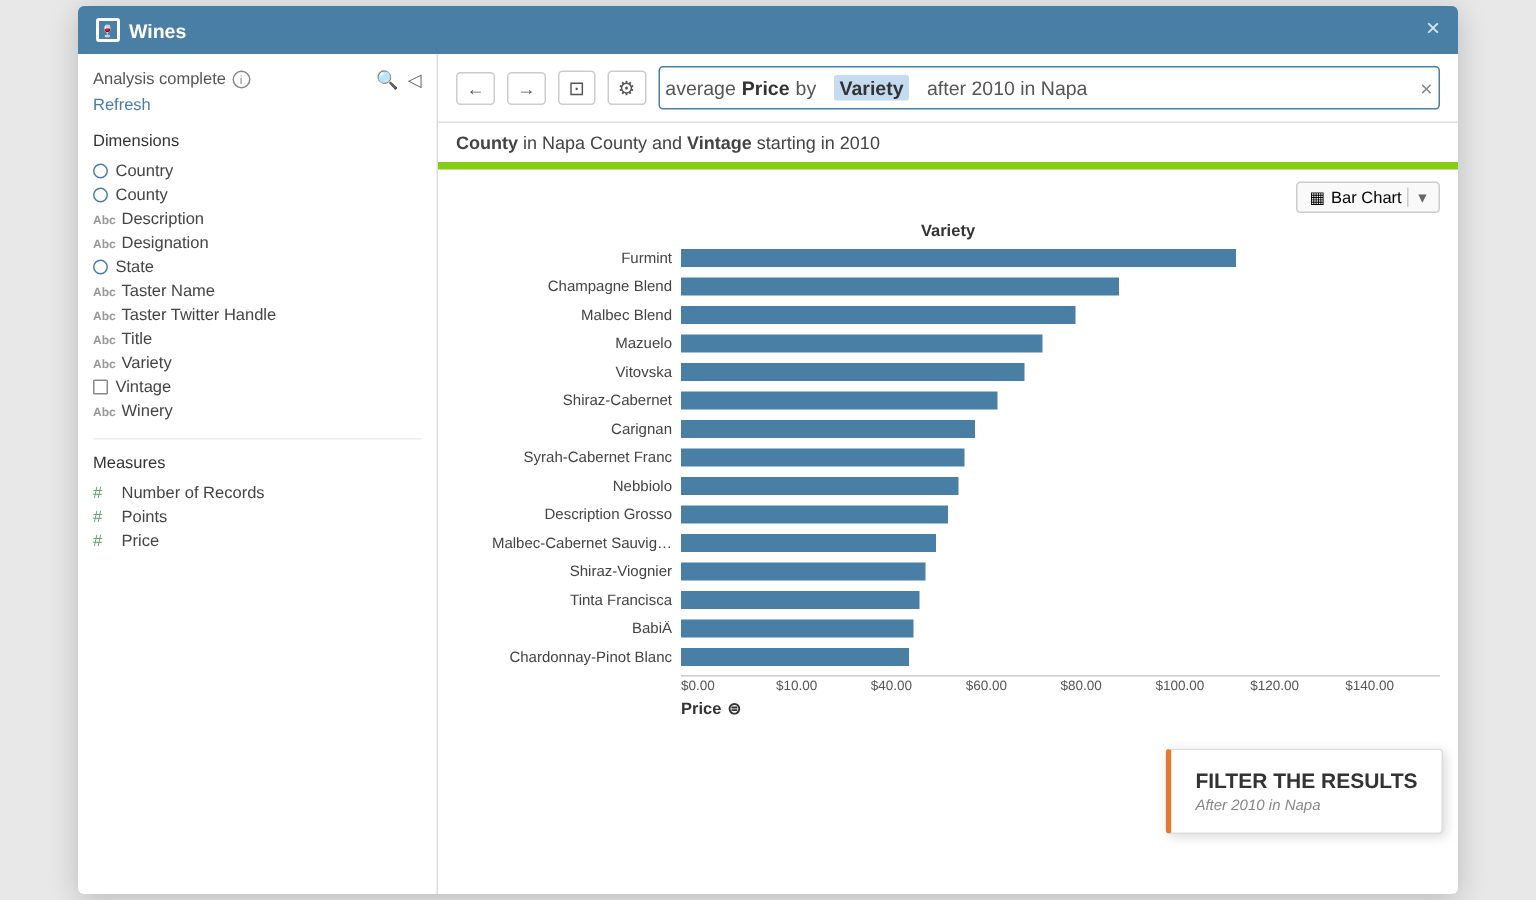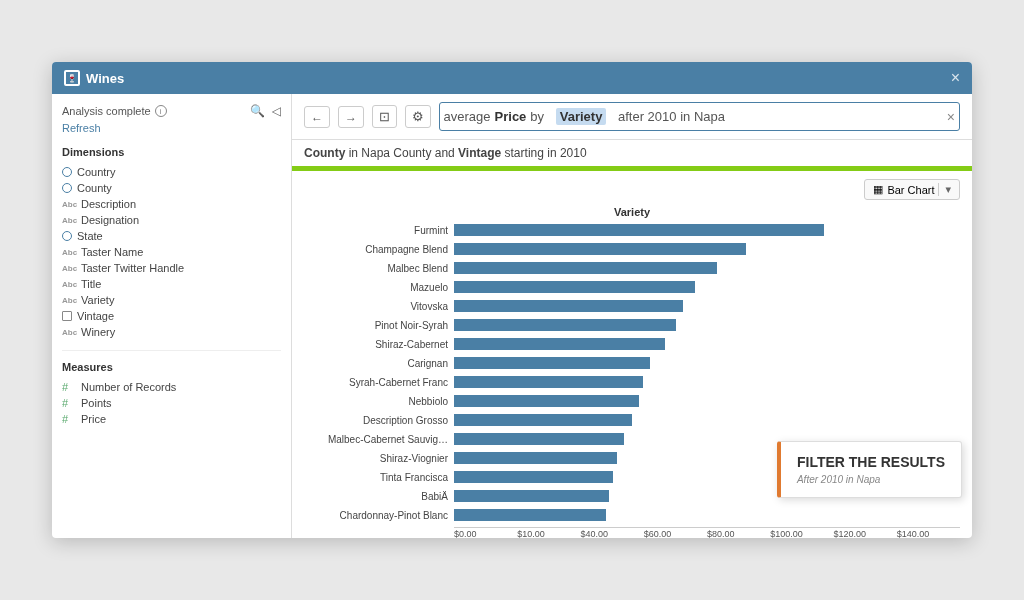--- a/index.html
+++ b/index.html
@@ -49,21 +49,21 @@
       cursor: pointer;
       font-size: 16px;
       color: #fff;
       opacity: 0.8;
       background: none;
       border: none;
       line-height: 1;
     }
     .content {
       display: flex;
-      height: 444px;
+      height: 560px;
     }
     .sidebar {
       width: 240px;
       border-right: 1px solid #ddd;
       padding: 10px;
       overflow-y: auto;
       flex-shrink: 0;
     }
     .sidebar-header {
       display: flex;
@@ -101,21 +101,21 @@
     }
     .refresh-link {
       color: #4a7fa5;
       font-size: 11px;
       cursor: pointer;
       margin-bottom: 12px;
       display: block;
     }
     .section-title {
       font-size: 11px;
-      font-weight: 700;
+      font-weight: 400;
       color: #333;
       margin-bottom: 6px;
       margin-top: 8px;
     }
     .dim-item, .measure-item {
       display: flex;
       align-items: center;
       gap: 5px;
       padding: 2px 0;
       font-size: 11px;
@@ -487,26 +487,20 @@
               <div class="bar-row">
                 <div class="bar-label">Mazuelo</div>
                 <div class="bar-track">
                   <div class="bar-fill" style="width: 240.5px;"></div>
                 </div>
               </div>
               <div class="bar-row">
                 <div class="bar-label">Vitovska</div>
                 <div class="bar-track">
                   <div class="bar-fill" style="width: 229.4px;"></div>
-                </div>
-              </div>
-              <div class="bar-row">
-                <div class="bar-label">Pinot Noir-Syrah</div>
-                <div class="bar-track">
-                  <div class="bar-fill" style="width: 222px;"></div>
                 </div>
               </div>
               <div class="bar-row">
                 <div class="bar-label">Shiraz-Cabernet</div>
                 <div class="bar-track">
                   <div class="bar-fill" style="width: 210.9px;"></div>
                 </div>
               </div>
               <div class="bar-row">
                 <div class="bar-label">Carignan</div>

